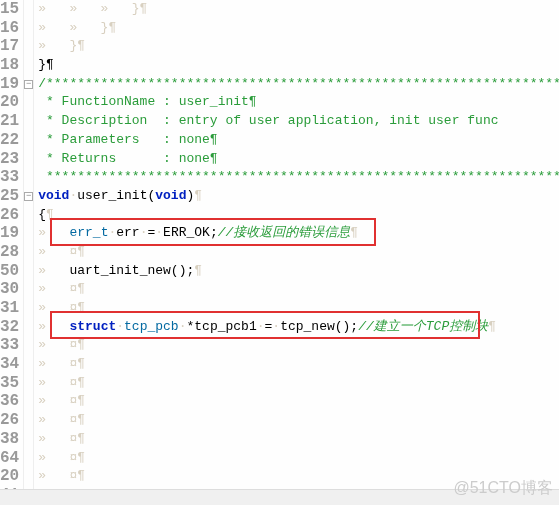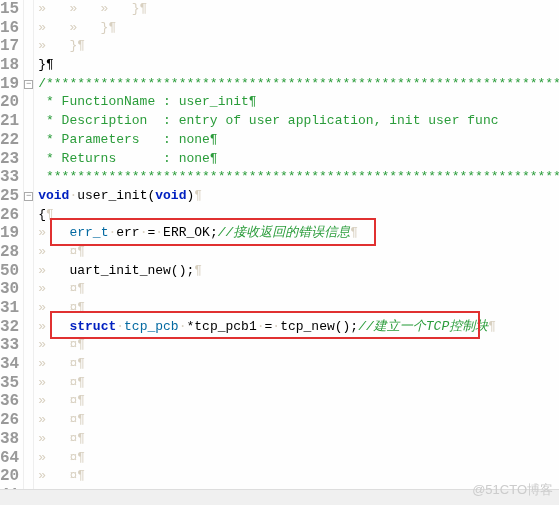--- a/index.html
+++ b/index.html
@@ -73,21 +73,21 @@
 .redbox {
   position: absolute;
   border: 2px solid #e03030;
   pointer-events: none;
 }
 .watermark {
   position: absolute;
   right: 6px;
   bottom: 6px;
   color: #ccc;
-  font-size: 13px;
+  font-size: 16px;
   font-family: sans-serif;
 }
 .scrollbar-h {
   position: absolute;
   left: 0; right: 0; bottom: 0;
   height: 16px;
   background: #f0f0f0;
   border-top: 1px solid #ddd;
 }
 </style>

